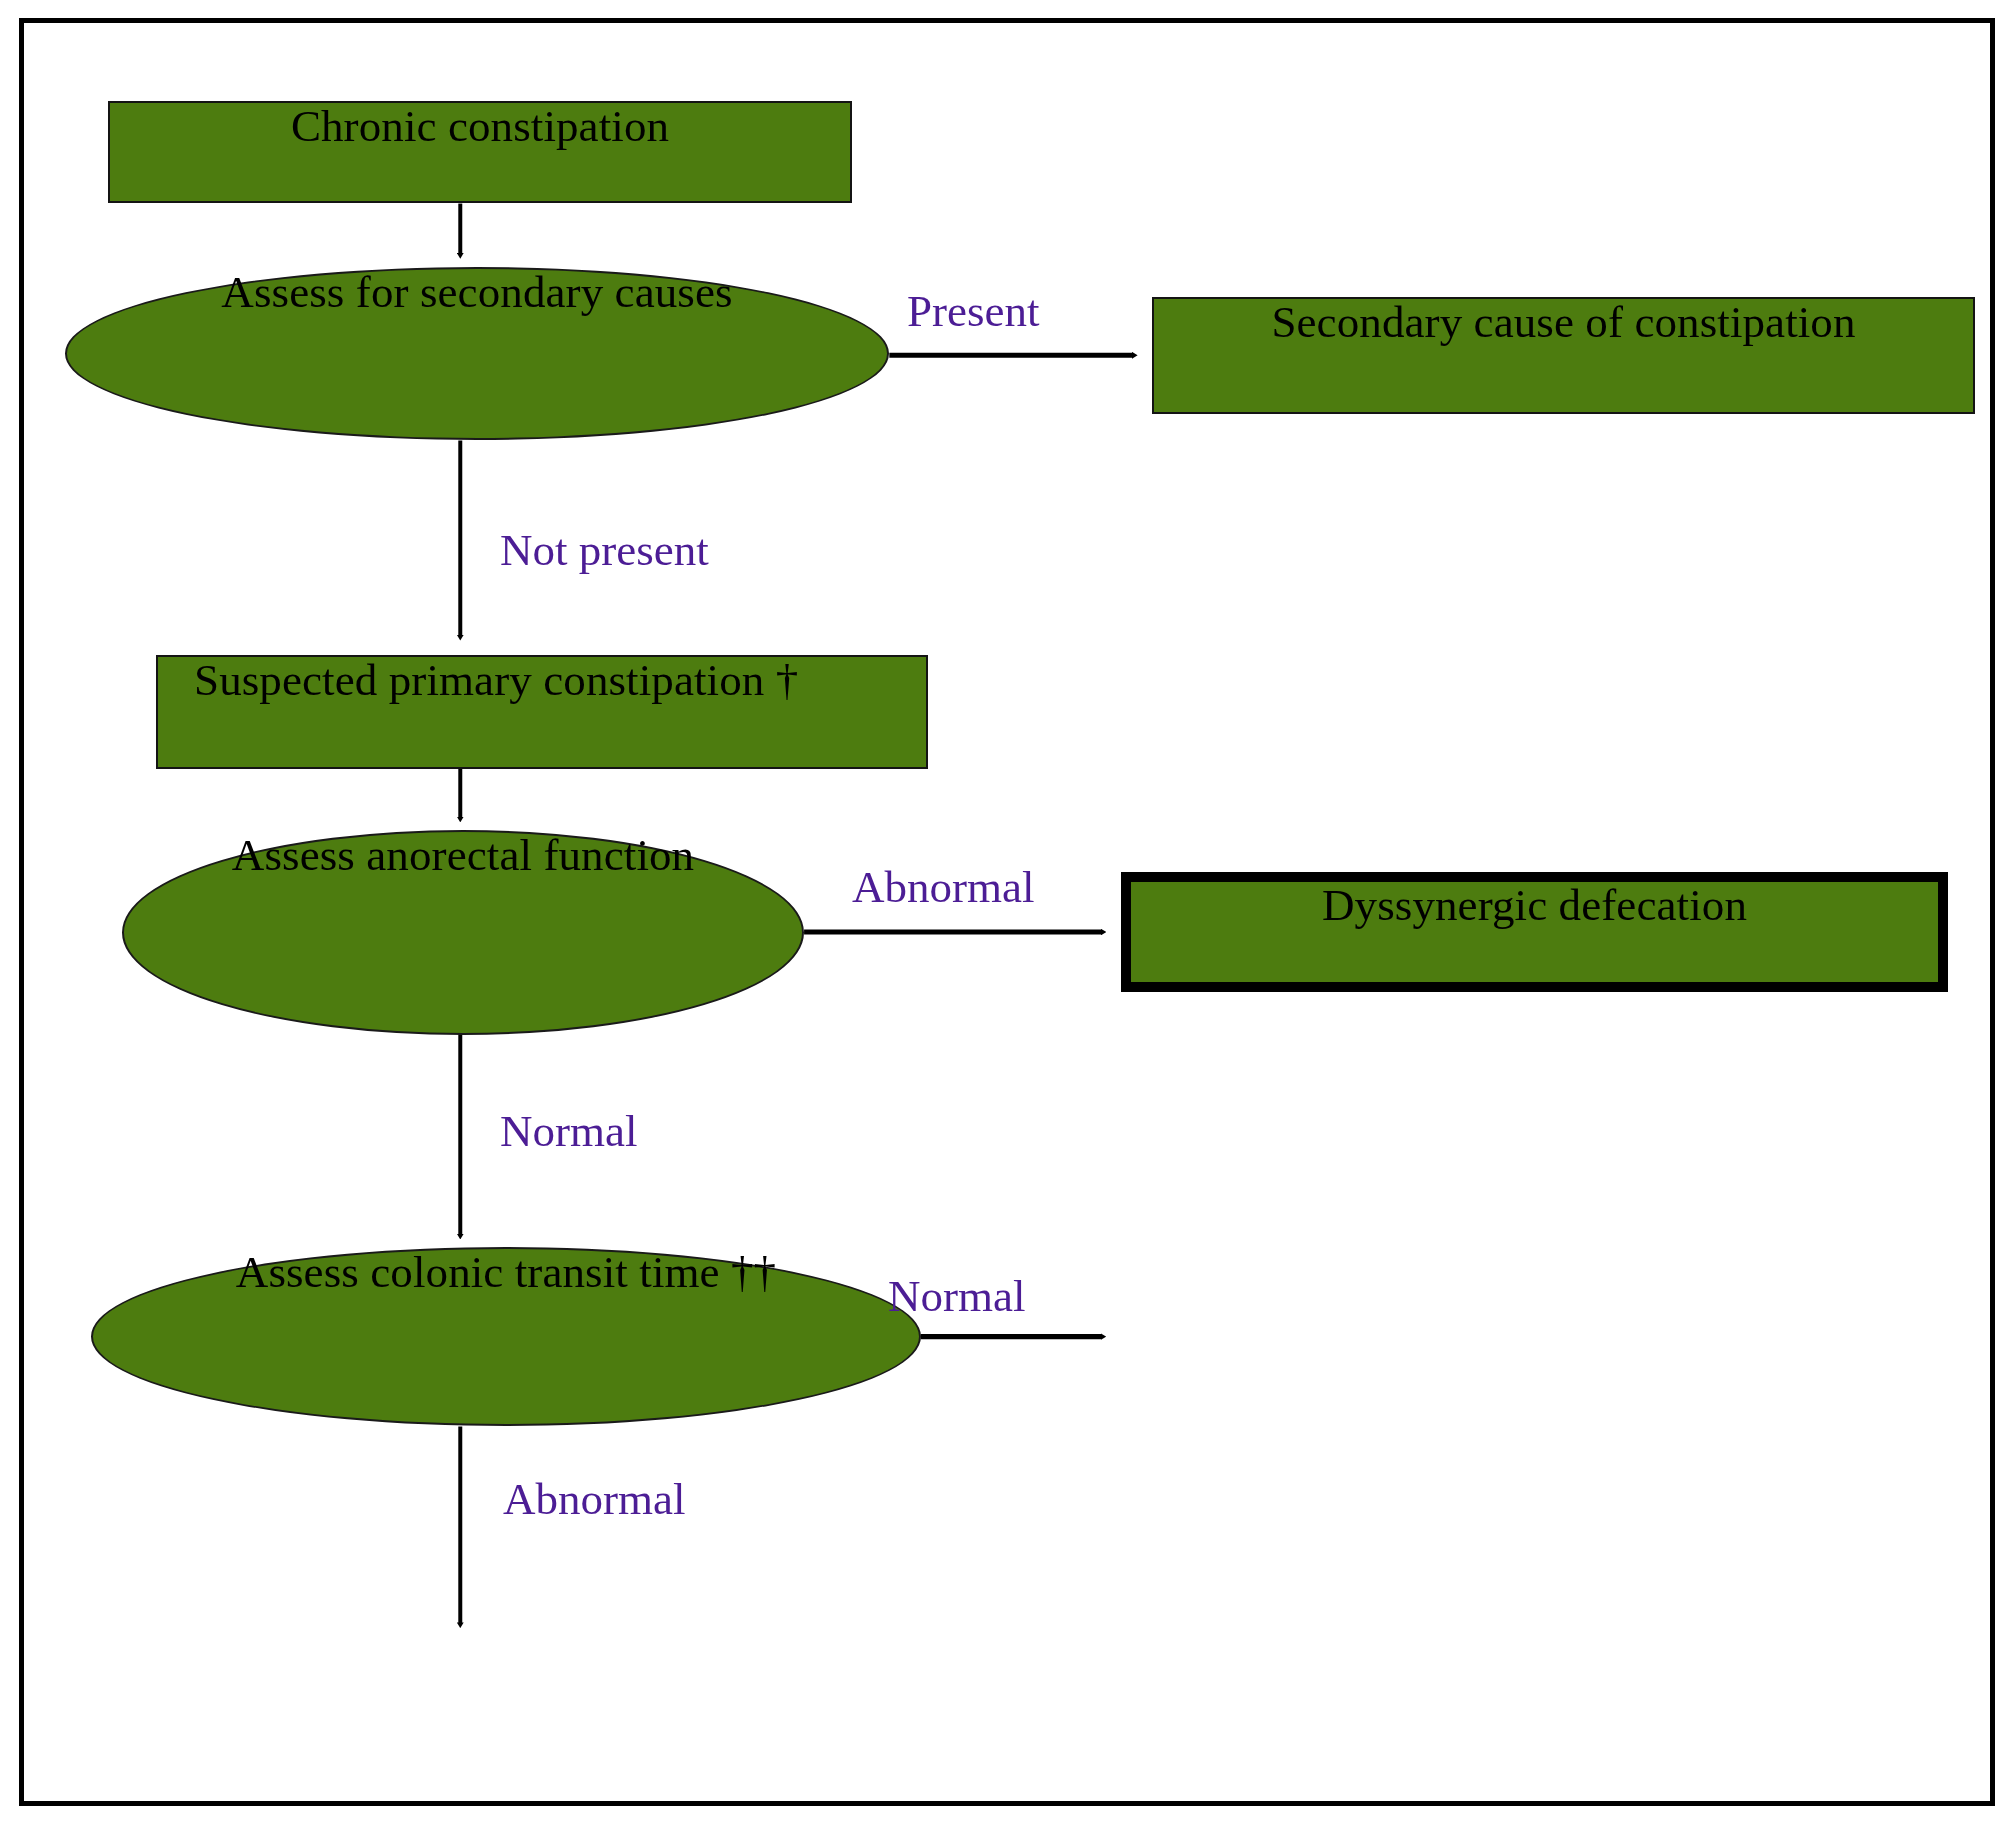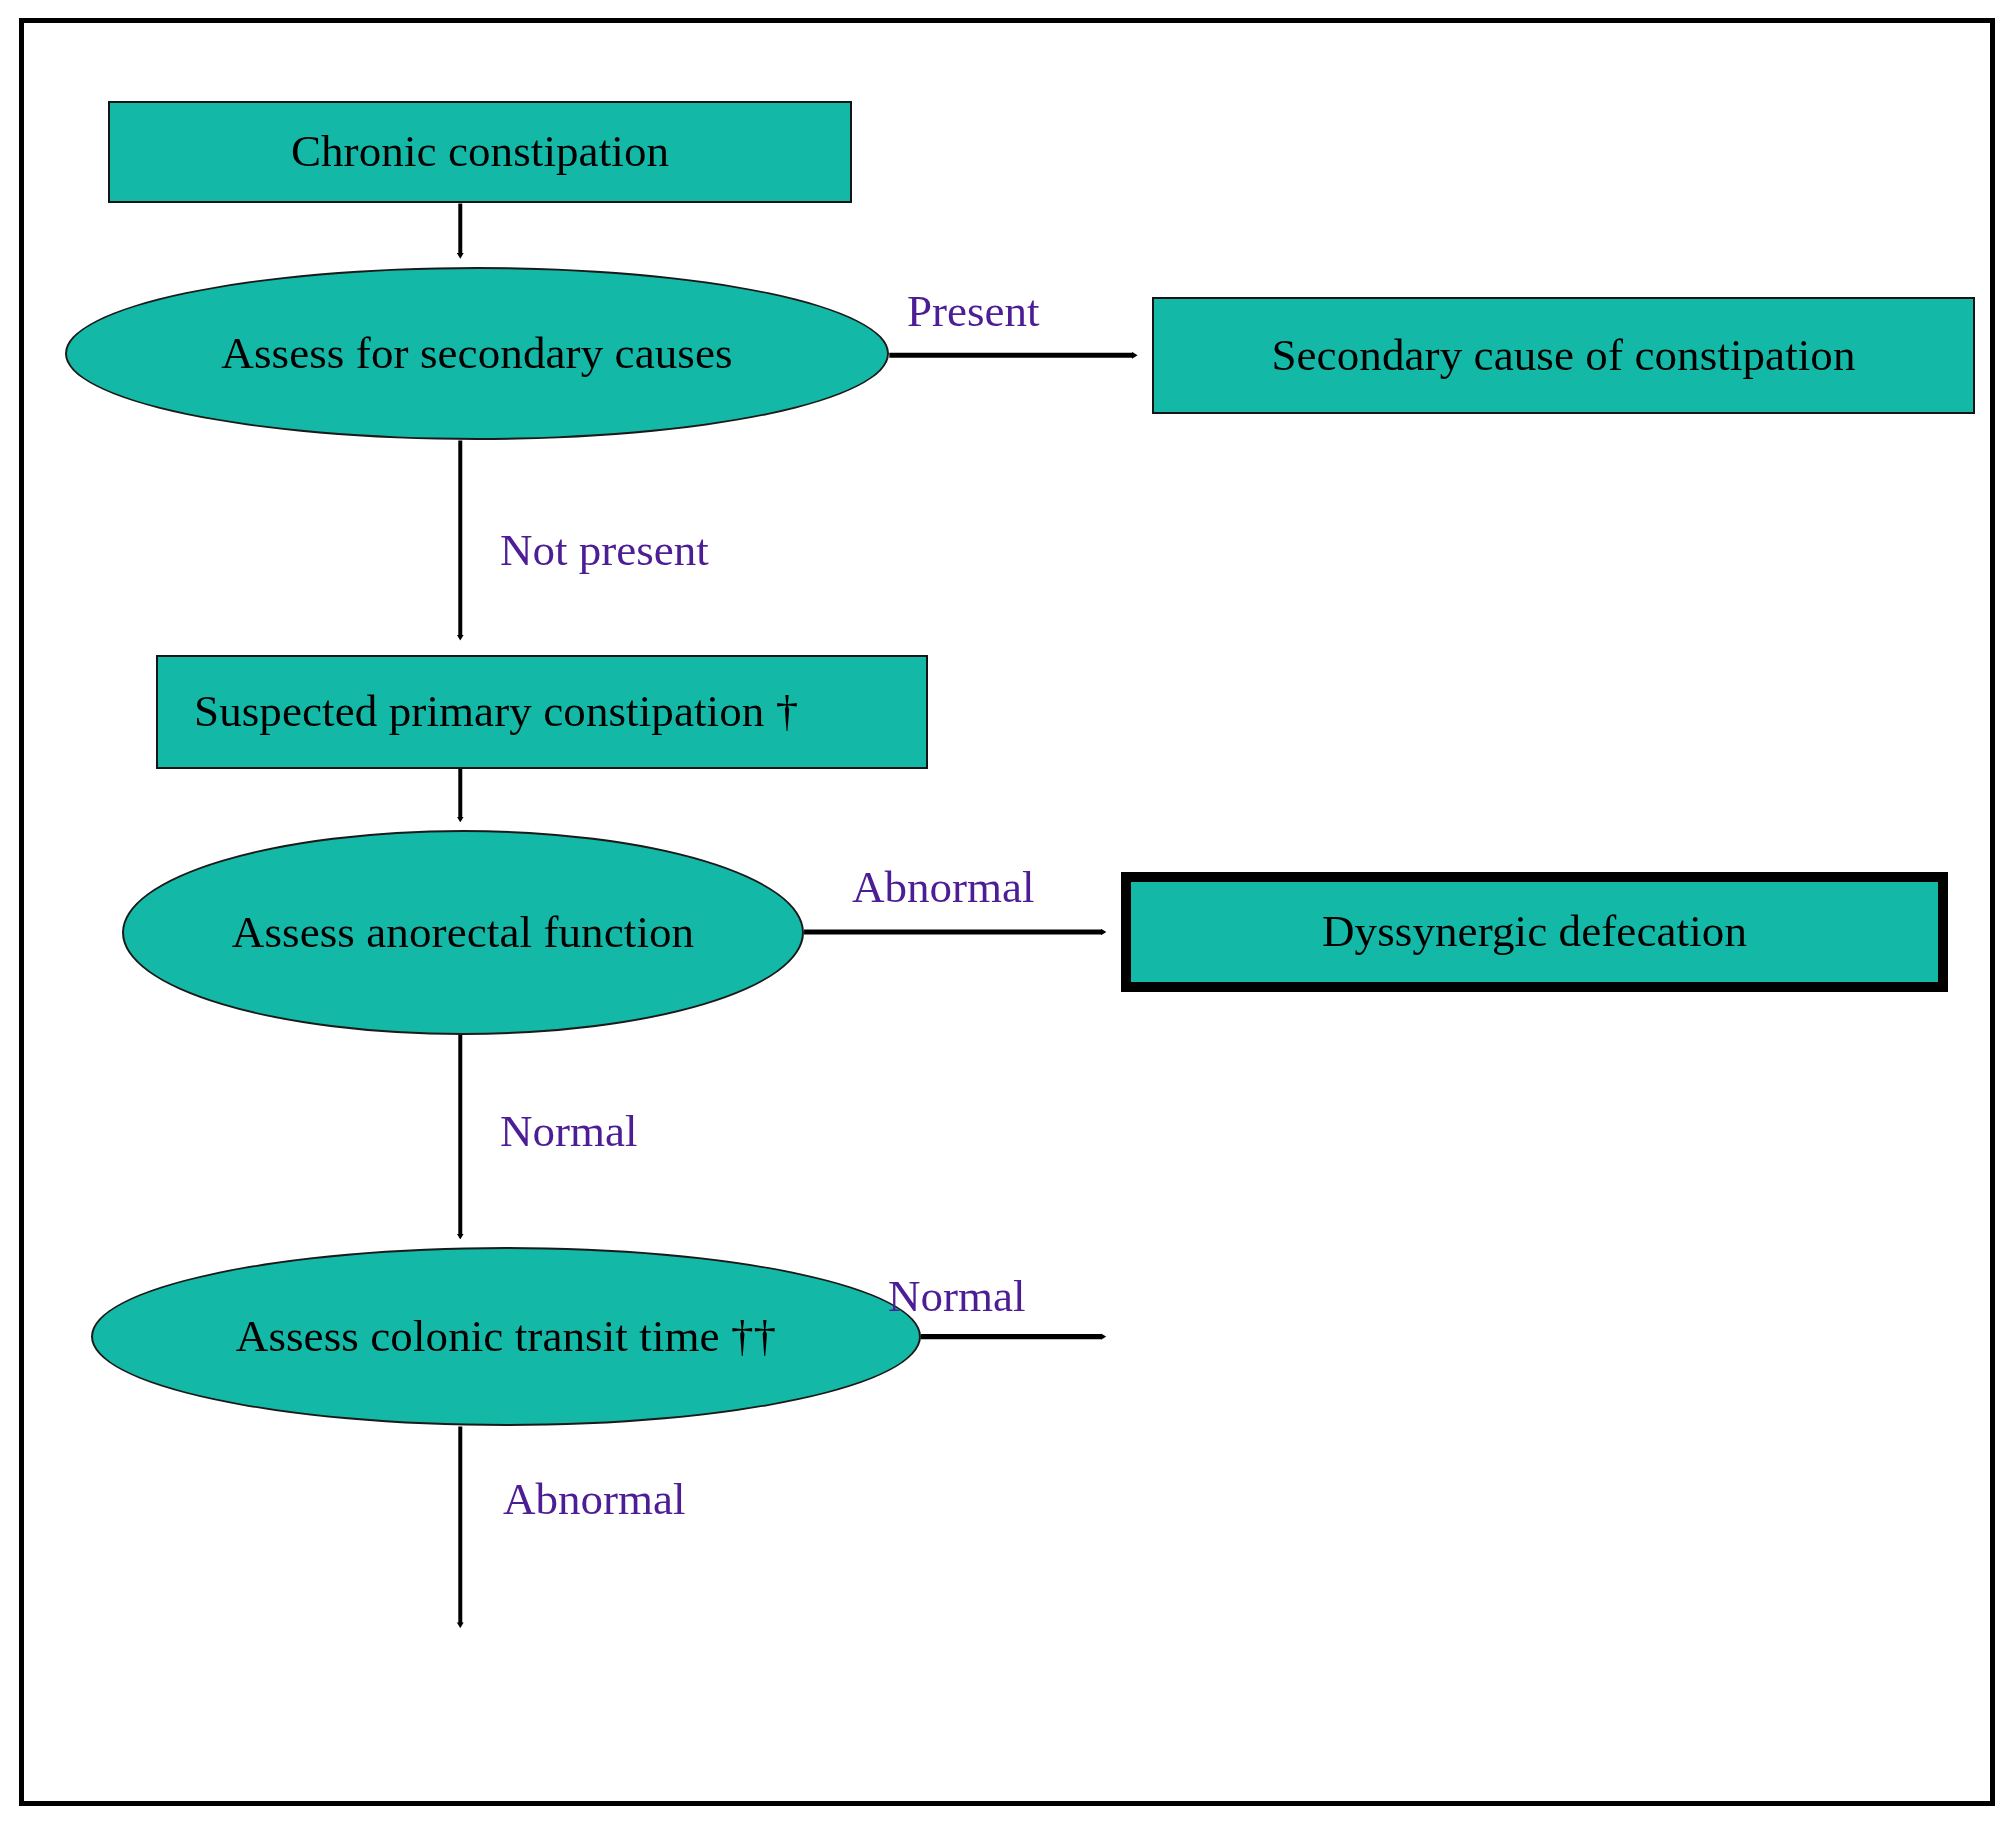--- a/index.html
+++ b/index.html
@@ -31,22 +31,22 @@
     position: absolute;
     left: 0;
     top: 0;
     width: 2015px;
     height: 1826px;
   }
   .node {
     position: absolute;
     box-sizing: border-box;
     display: flex;
-    align-items: center;
-    background: #14b8a6;
+    align-items: flex-start;
+    background: #4d7c0f;
     color: #000000;
   }
   .box {
     border: 2.3px solid #141414;
     justify-content: center;
   }
   .box.thick {
     border: 10.2px solid #000000;
   }
   .box.leftpad {

